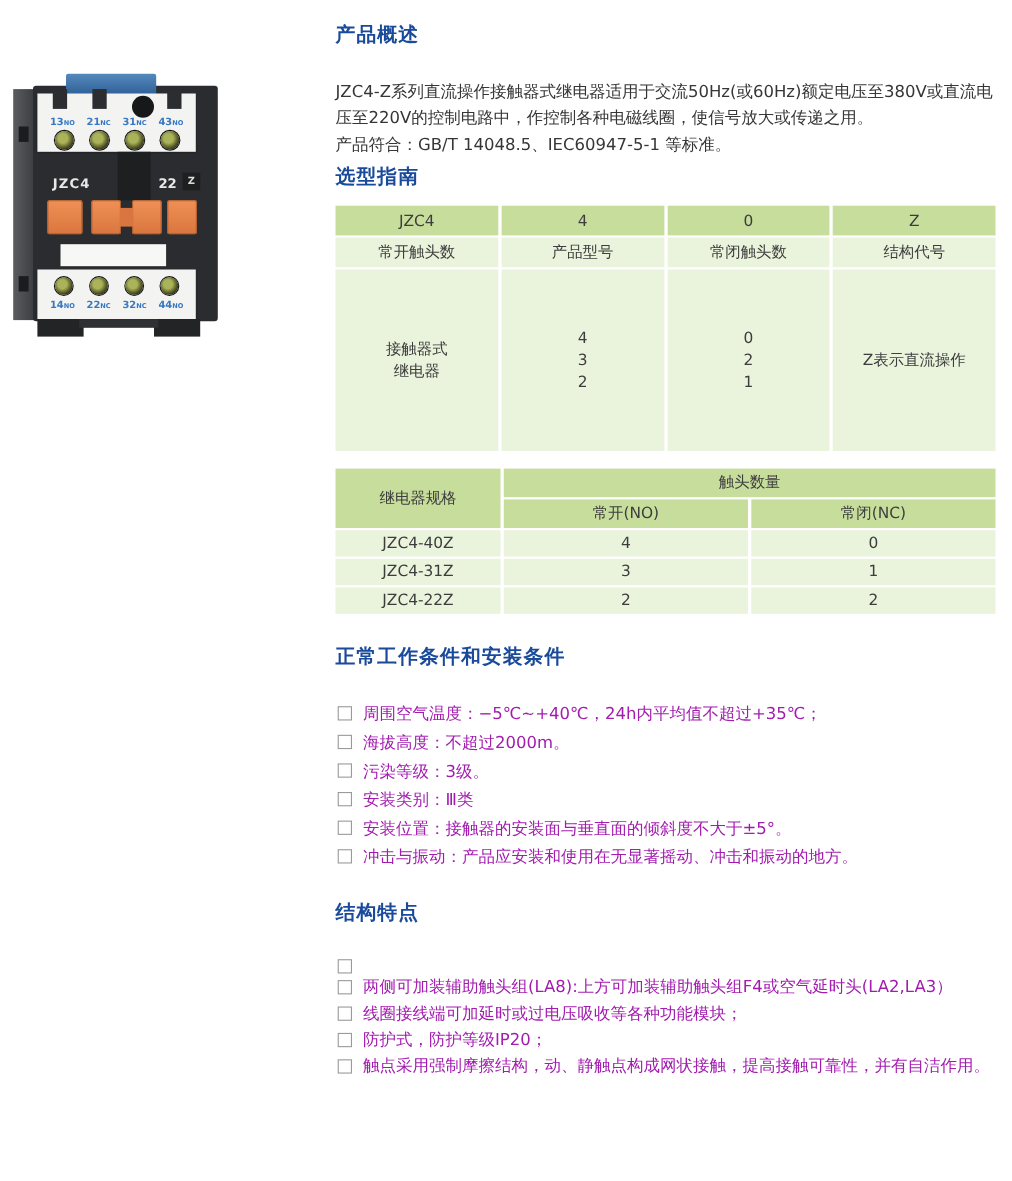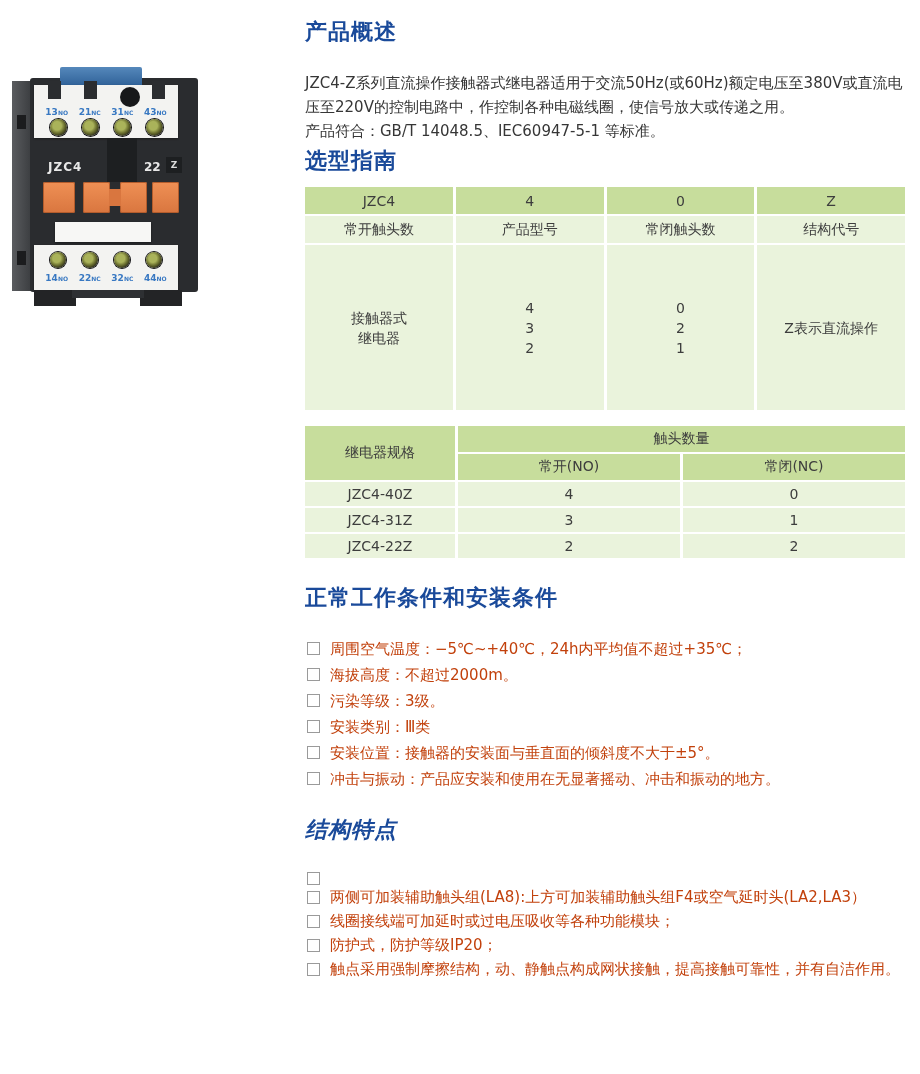--- a/index.html
+++ b/index.html
@@ -4,21 +4,21 @@
 <style>
   * { margin:0; padding:0; box-sizing:border-box; }
   html,body { background:#fff; }
   .page {
     position:relative; width:920px; height:1074px; background:#ffffff;
     font-family:"DejaVu Sans","Liberation Sans",sans-serif;
     color:#333; overflow:hidden;
   }
   
   .sec-title {
-    font-size:22px; font-weight:bold; color:#1a4a9a; line-height:24px;
+    font-size:18px; font-weight:bold; color:#1a4a9a; line-height:24px;
     letter-spacing:1px;
   }
   
   .main { position:absolute; left:305px; top:0; width:606px; }
   .overview-title { margin-top:20px; }
   .overview-body { margin-top:27px; font-size:15px; line-height:24px; color:#363636; }
   .selection-title { margin-top:6px; }
   
   .t1 {
     margin-top:14px; display:grid;
@@ -38,28 +38,28 @@
   }
   .dark  { background:#c7dd9c; }
   .light { background:#eaf3dc; }
   .pre   { white-space:pre-line; line-height:20px; }
   .c-spec  { grid-row:1 / span 2; grid-column:1; }
   .c-group { grid-row:1; grid-column:2 / span 2; }
   
   .cond-title { margin-top:28px; }
   .cb-list { margin-top:26px; }
   .cb-list.features { margin-top:24px; }
-  .li { display:flex; align-items:flex-start; font-size:15px; color:#c2410c; }
+  .li { display:flex; align-items:flex-start; font-size:15px; color:#a21caf; }
   .cond .li { line-height:26px; }
   .features .li { line-height:24px; }
   .cb {
     flex:0 0 auto; width:13px; height:13px; border:1px solid #9a9a9a;
     background:#fff; margin:6px 10px 0 2px;
   }
-  .feat-title { margin-top:26px;font-style:italic; }
+  .feat-title { margin-top:26px; }
   
   .photo { position:absolute; left:12px; top:56px; width:196px; height:252px; }
   .rail {
     position:absolute; left:0; top:25px; width:20px; height:210px;
     background:linear-gradient(90deg,#5a5c5f,#3a3c3f);
   }
   .rail .slot { position:absolute; left:5px; width:9px; height:14px; background:#1b1c1e; }
   .bodyblk {
     position:absolute; left:18px; top:22px; width:168px; height:214px;
     background:#2a2c2f; border-radius:3px;

